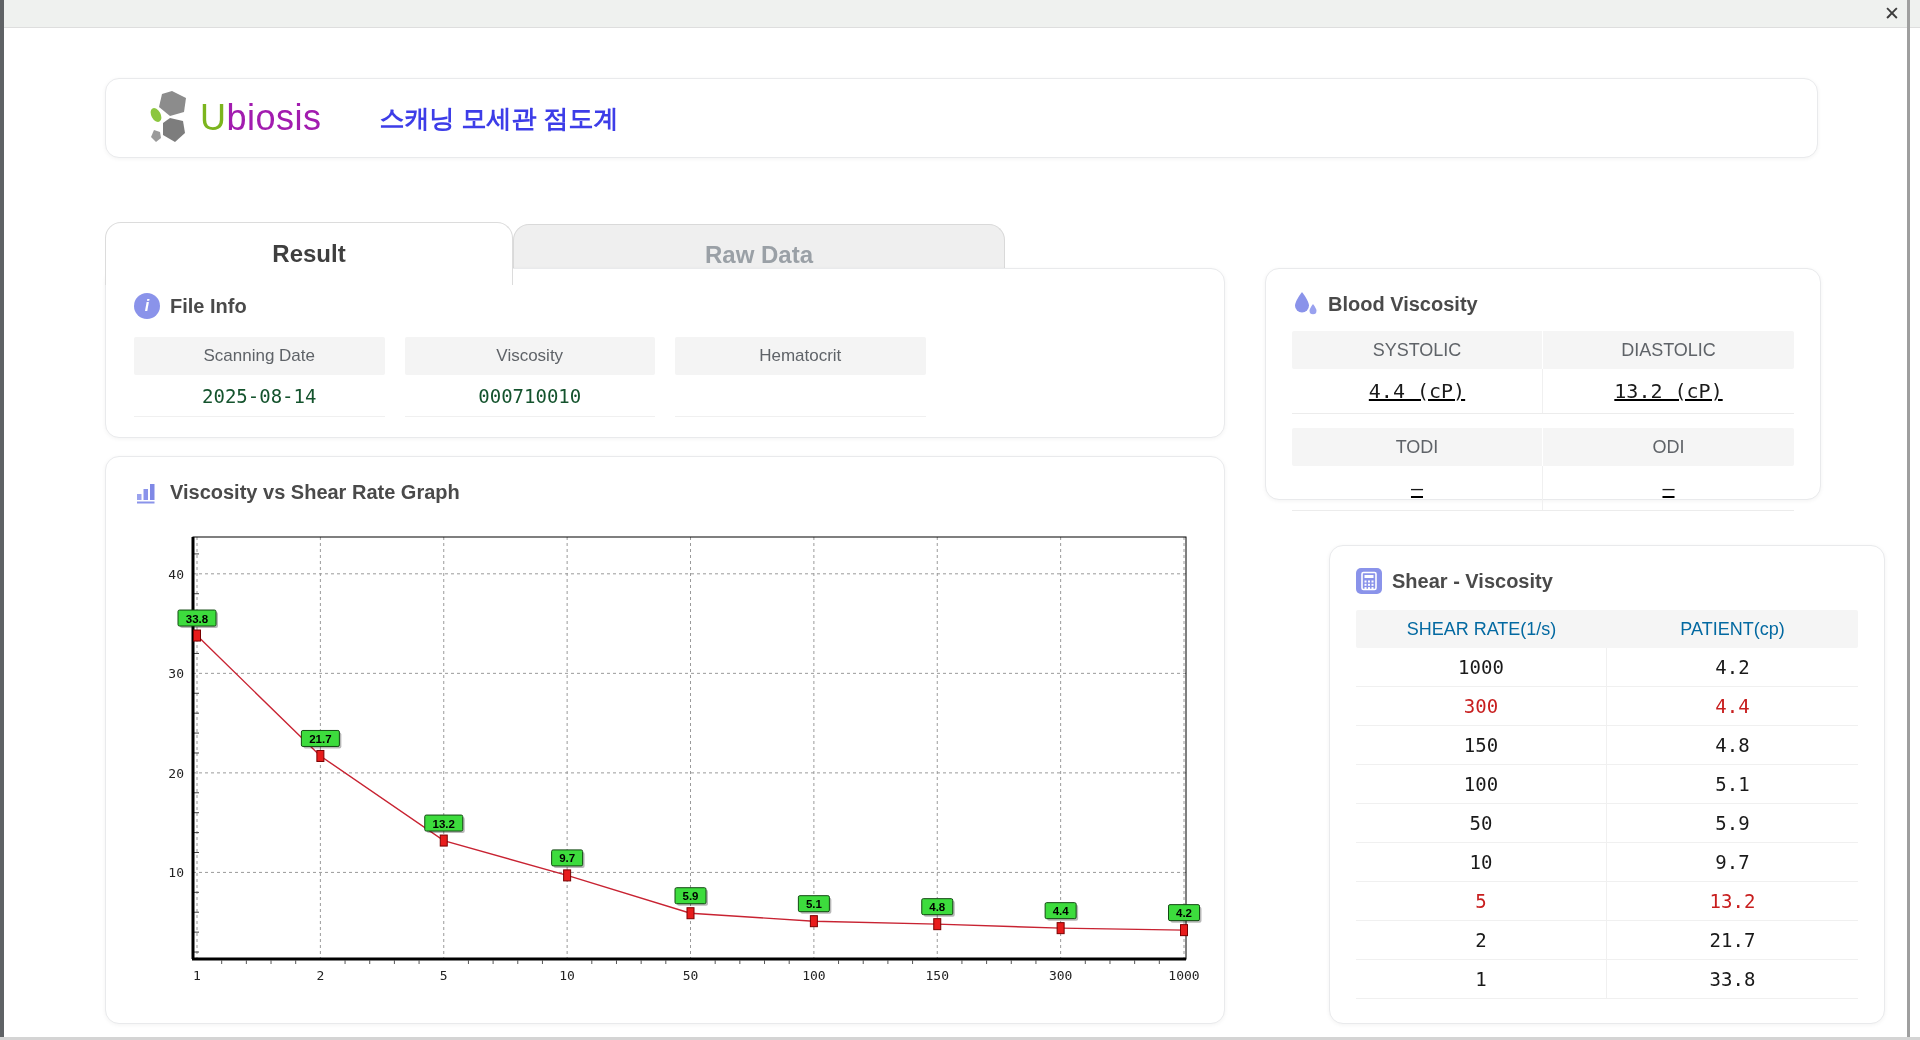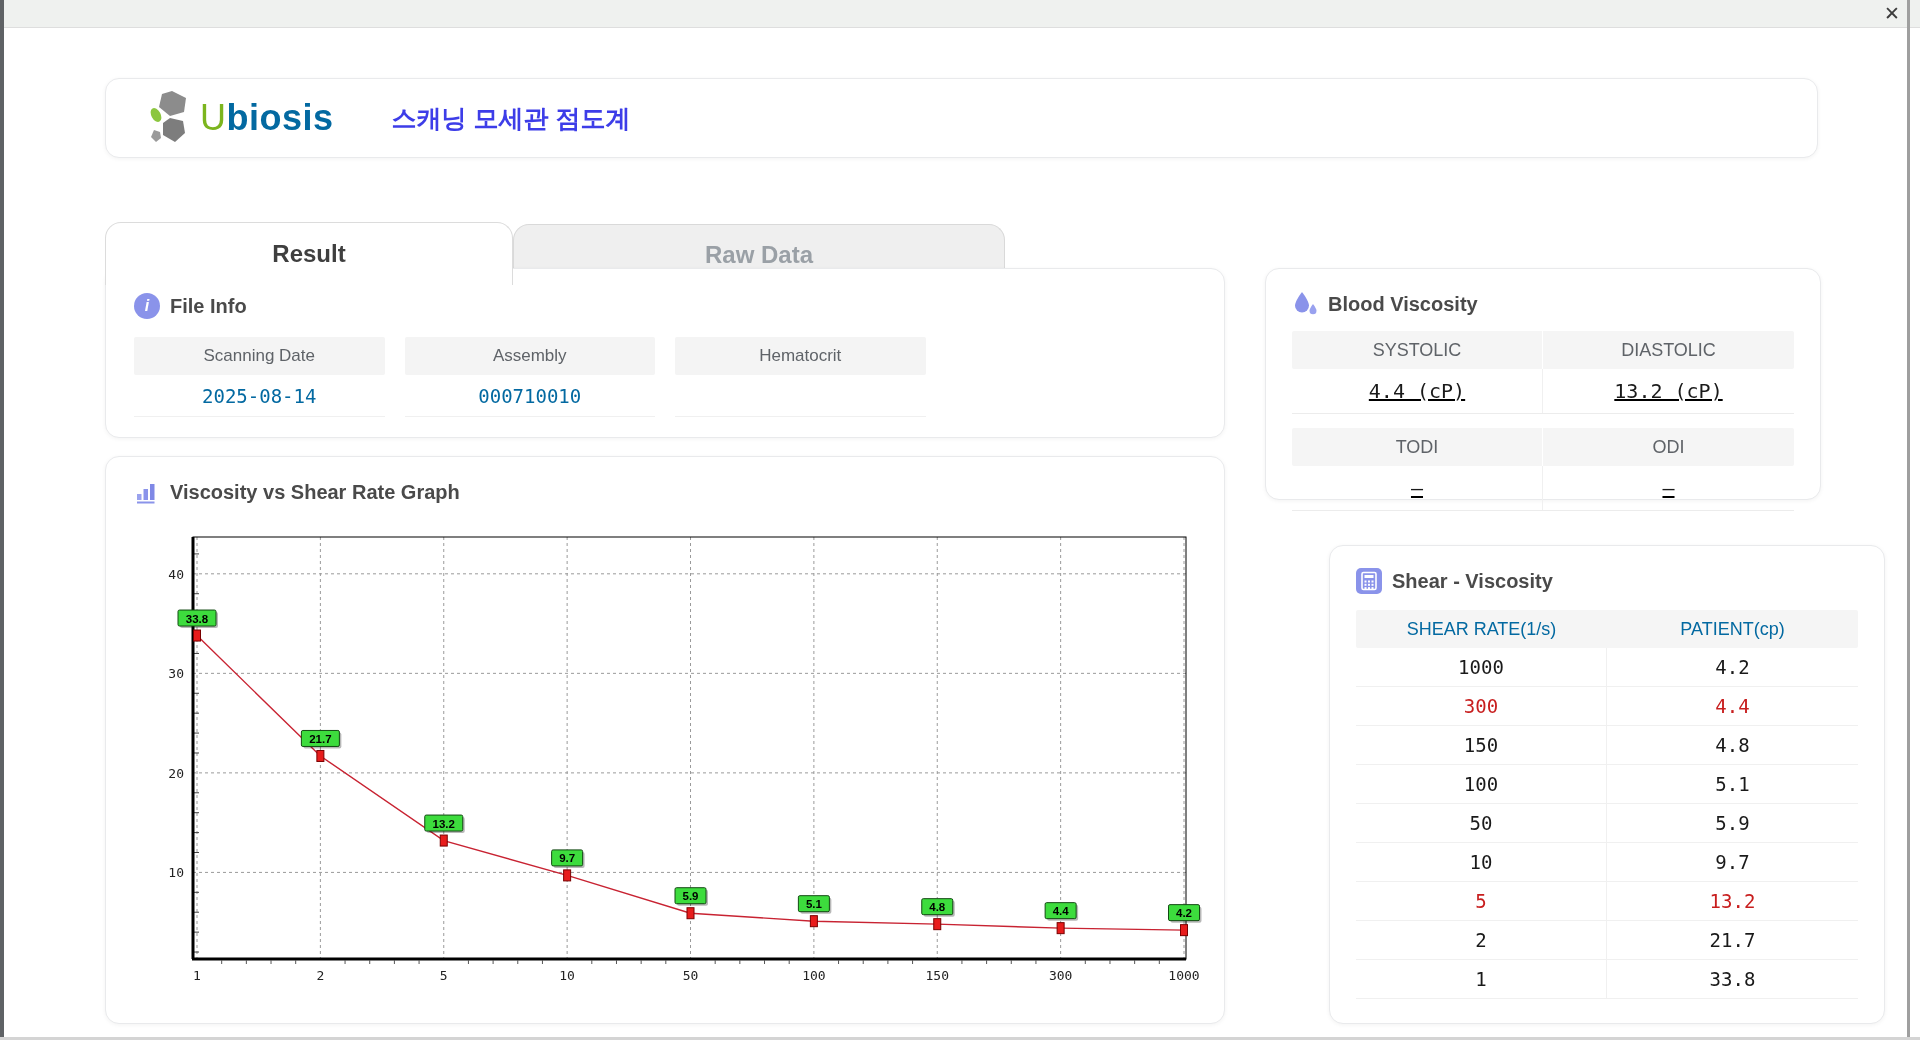--- a/index.html
+++ b/index.html
@@ -13,37 +13,37 @@
   .win-right { position:absolute; left:1907px; top:0; width:3px; height:1040px; background:#9f9f9f; z-index:6; }
   .win-bottom { position:absolute; left:0; top:1037px; width:1920px; height:3px; background:#d4d4d4; z-index:6; }
 
   .card { position:absolute; background:#fff; border:1px solid #e9eaec; border-radius:14px; box-shadow:0 1px 4px rgba(0,0,0,0.05); }
 
   
   .header-card { left:105px; top:78px; width:1713px; height:80px; display:flex; align-items:center; }
   .logo-wrap { display:flex; align-items:center; margin-left:44px; }
   .logo-text { font-size:36px; letter-spacing:0.5px; margin-left:6px; }
   .logo-u { color:#7cb51e; font-weight:500; }
-  .logo-rest { color:#0369a1; font-weight:700; }
+  .logo-rest { color:#a21caf; font-weight:400; }
   .app-title { margin-left:58px; font-size:25px; font-weight:bold; color:#3d3de8; }
 
   
   .tab { position:absolute; display:flex; align-items:center; justify-content:center; font-size:24px; font-weight:bold;margin-top:36px; }
   .tab-result { left:105px; top:186px; width:408px; height:63px; background:#fff; border:1px solid #dcdcdc; border-bottom:none; border-radius:16px 16px 0 0; color:#3f3f3f; z-index:2; }
   .tab-raw { left:513px; top:188px; width:492px; height:61px; background:#efefef; border:1px solid #d9d9d9; border-bottom:none; border-radius:16px 16px 0 0; color:#9aa0a6; }
 
   
   .sec-title { display:flex; align-items:center; gap:10px; font-size:20px; font-weight:bold; color:#4a4a4a; }
   .icon-circle { width:26px; height:26px; border-radius:50%; background:#8a93ea; color:#fff; font-size:16px; font-weight:bold; display:flex; align-items:center; justify-content:center; font-style:italic; }
 
   
   .file-card { left:105px; top:268px; width:1120px; height:170px; padding:24px 28px; }
   .fi-grid { display:grid; grid-template-columns:repeat(4,1fr); gap:20px; margin-top:18px; }
   .fi-label { background:#f4f4f4; height:38px; display:flex; align-items:center; justify-content:center; font-size:17px; color:#5f6368; border-radius:2px; }
-  .fi-value { height:42px; display:flex; align-items:center; justify-content:center; font-size:19px; color:#0369a1; border-bottom:1px solid #f0f0f0; }
+  .fi-value { height:42px; display:flex; align-items:center; justify-content:center; font-size:19px; color:#14532d; border-bottom:1px solid #f0f0f0; }
   .mono { font-family:"DejaVu Sans Mono", monospace; }
 
   
   .graph-card { left:105px; top:456px; width:1120px; height:568px; padding:22px 28px; }
   .chart-icon { width:26px; height:26px; display:inline-block; }
   .chart-box { position:absolute; left:45px; top:66px; }
 
   
   .bv-card { left:1265px; top:268px; width:556px; height:232px; padding:22px 26px; }
   .bv-group { margin-top:14px; }
@@ -97,21 +97,21 @@
     <div class="sec-title">
       <span class="icon-circle">i</span>
       <span>File Info</span>
     </div>
     <div class="fi-grid" id="fileFields">
         <div>
      <div class="fi-label">Scanning Date</div>
      <div class="fi-value mono">2025-08-14</div>
    </div>
         <div>
-     <div class="fi-label">Assembly</div>
+     <div class="fi-label">Viscosity</div>
      <div class="fi-value mono">000710010</div>
    </div>
         <div>
      <div class="fi-label">Hematocrit</div>
      <div class="fi-value mono"></div>
    </div>
       </div>
   </div>
 
   <div class="card graph-card">

